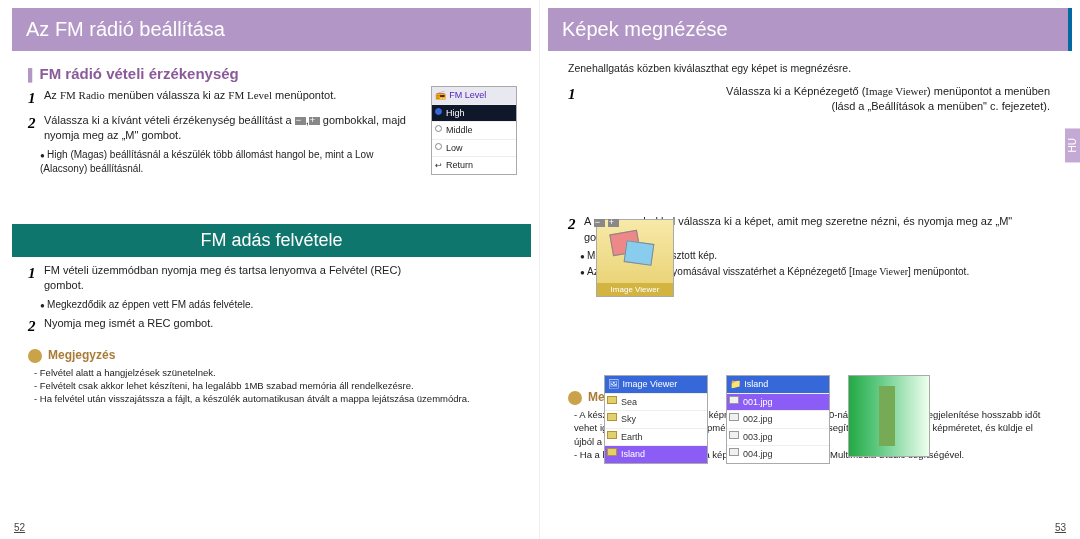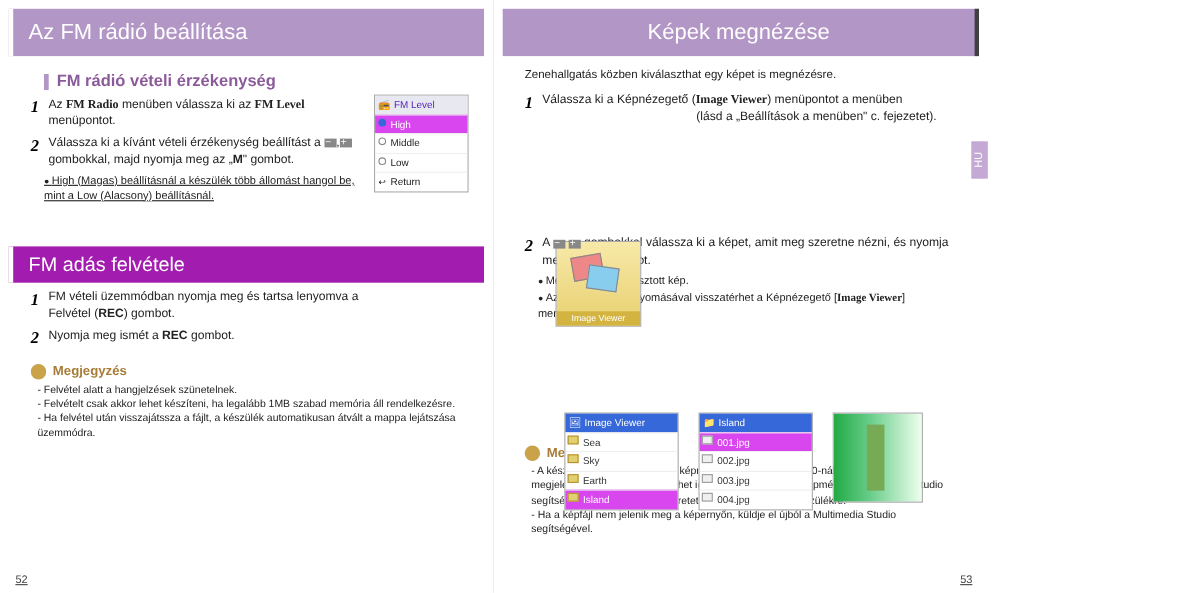--- a/index.html
+++ b/index.html
@@ -1,65 +1,65 @@
 <!DOCTYPE html>
 <html><head>
 <meta charset="utf-8">
 <style>
   * { box-sizing: border-box; margin: 0; padding: 0; }
   body { width: 1080px; height: 539px; font-family: Arial, sans-serif; background: #fff; display: flex; }
-  .page { width: 449px; height: 539px; position: relative; padding: 0; }
+  .page { width: 540px; height: 539px; position: relative; padding: 0; }
   .page-left { border-right: 1px solid #eee; }
   .title-bar { background: #b296c6; color: #fff; padding: 10px 14px; font-size: 20px; font-weight: 400; border-left: 4px solid #fff; margin: 8px 8px 8px 8px; }
-  .title-bar.right { text-align: center; border-left: none; border-right: 4px solid #404040; }
-  .section-title { color: #8b5a9a; font-weight: bold; font-size: 15px; padding: 6px 0 4px 40px; }
+  .title-bar.right { text-align: left; border-left: none; border-right: 4px solid #0369a1; }
+  .section-title { color: #8b5a9a; font-weight: bold; font-size: 15px; padding: 6px 0 4px 28px; }
   .section-title::before { content: "▌"; color: #b296c6; margin-right: 3px; font-size: 12px; }
-  .subtitle-bar { background: #a21caf; color: #fff; padding: 6px 14px; font-size: 18px; margin: 8px 8px 4px 8px; border-left: 4px solid #fff; }
+  .subtitle-bar { background: #0f766e; color: #fff; padding: 6px 14px; font-size: 18px; margin: 8px 8px 4px 8px; border-left: 4px solid #fff; text-align: center; }
   .content { padding: 2px 20px 0 28px; font-size: 11px; line-height: 1.4; color: #222; position: relative; }
   .step { display: flex; margin-bottom: 4px; }
   .step-num { font-family: Georgia, serif; font-style: italic; font-weight: bold; font-size: 15px; min-width: 16px; color: #000; }
   .step-body { flex: 1; padding-right: 100px; }
   .sub-bullets { padding-left: 12px; margin-top: 2px; margin-bottom: 4px; }
   .sub-bullets li { list-style: none; font-size: 10px; margin-bottom: 2px; }
   .sub-bullets li::before { content: "● "; font-size: 8px; }
   .note-label { color: #a87c38; font-weight: bold; font-size: 12px; margin: 6px 0 2px 4px; display: inline-block; text-align: center; }
   .note-icon { display: inline-block; width: 14px; height: 14px; border-radius: 50%; background: #c9a24a; vertical-align: middle; margin-right: 2px; }
   .notes { font-size: 9.5px; padding-left: 6px; }
   .notes div::before { content: "- "; }
   .page-num { position: absolute; bottom: 6px; font-size: 10px; color: #444; text-decoration: underline; }
   .page-num.left { left: 14px; }
   .page-num.right { right: 14px; margin-left: 17px; }
   .side-tab { position: absolute; right: 0; top: 128px; background: #c3a9d4; color: #fff; font-size: 10px; padding: 10px 2px; writing-mode: vertical-rl; transform: rotate(180deg); }
   .device-screen { position: absolute; right: 22px; width: 86px; border: 1px solid #aaa; font-size: 9px; background: #fff; }
   .ds-header { background: #e8e8f0; color: #52b; padding: 2px 3px; display: flex; align-items: center; gap: 3px; }
   .ds-row { padding: 2px 3px 2px 14px; border-top: 1px solid #eee; position: relative; }
-  .ds-row.sel { background: #d946ef; color: #fff; }
+  .ds-row.sel { background: #0f172a; color: #fff; }
   .ds-dot { width: 7px; height: 7px; border: 1px solid #888; border-radius: 50%; display: inline-block; position: absolute; left: 3px; top: 3px; background: #fff; }
   .ds-dot.on { background: #3668d9; border-color: #3668d9; }
   .ds-return-icon { position: absolute; left: 3px; top: 3px; font-size: 8px; }
   .img-viewer-thumb { position: absolute; left: 56px; top: 160px; width: 78px; height: 78px; border: 1px solid #aaa; background: linear-gradient(#f7e9a8,#e8d070); }
   .img-viewer-thumb .pics { position: absolute; left: 14px; top: 12px; width: 50px; height: 44px; }
   .img-viewer-thumb .pic { position: absolute; width: 28px; height: 22px; background: #fff; border: 1px solid #888; }
   .img-viewer-thumb .p1 { left: 0; top: 0; transform: rotate(-10deg); background: #e88; }
   .img-viewer-thumb .p2 { left: 14px; top: 10px; transform: rotate(8deg); background: #8ce; }
   .img-viewer-thumb .lbl { position: absolute; bottom: 0; left: 0; right: 0; background: #d4b440; color: #fff; font-size: 8px; text-align: center; padding: 1px 0; }
   .browser { position: absolute; top: 316px; width: 104px; border: 1px solid #aaa; background: #fff; font-size: 9px; }
   .browser.b1 { left: 64px; }
   .browser.b2 { left: 186px; }
   .br-header { background: #3668d9; color: #fff; padding: 2px 3px; display: flex; gap: 3px; align-items: center; }
   .br-row { padding: 2px 3px 2px 16px; border-top: 1px solid #eee; position: relative; color: #333; }
-  .br-row.sel { background: #d946ef; color: #fff; }
+  .br-row.sel { background: #8b5cf6; color: #fff; }
   .br-icon { position: absolute; left: 2px; top: 2px; width: 10px; height: 8px; background: #e0d070; border: 1px solid #b89030; }
   .br-icon.file { background: #f0f0f0; border-color: #999; }
   .photo-thumb { position: absolute; top: 316px; left: 308px; width: 82px; height: 82px; border: 1px solid #aaa; background: linear-gradient(90deg,#2a4,#6c8 40%,#efe); }
   .photo-thumb::after { content:""; position:absolute; left:30px; top:10px; width:16px; height:60px; background:#7a5; }
   .arrow-key { display: inline-block; width: 11px; height: 8px; background: #888; position: relative; vertical-align: middle; }
   .arrow-key::before { content: "−"; position: absolute; left: 1px; top: -3px; color: #fff; font-size: 9px; }
   .arrow-key.plus::before { content: "+"; }
-  b { font-weight: bold; margin-top: 12px; }
+  b { font-weight: normal; margin-top: 12px; }
   .serif { font-family: Georgia, serif; }
 </style>
 </head>
 <body>
 
 <div class="page page-left">
   <div class="title-bar">Az FM rádió beállítása</div>
 
   <div class="section-title">FM rádió vételi érzékenység</div>
 
@@ -76,33 +76,36 @@
     </div>
 
     <div class="step">
       <div class="step-num">1</div>
       <div class="step-body"><span>Az </span><b class="serif">FM Radio</b><span> menüben válassza ki az </span><b class="serif">FM Level</b><span> menüpontot.</span></div>
     </div>
     <div class="step">
       <div class="step-num">2</div>
       <div class="step-body"><span>Válassza ki a kívánt vételi érzékenység beállítást a </span><span class="arrow-key"></span>,<span class="arrow-key plus"></span><span> gombokkal, majd nyomja meg az „</span><b>M</b><span>" gombot.</span></div>
     </div>
-    <ul class="sub-bullets" style="padding-right:100px;text-decoration:underline;">
+    <ul class="sub-bullets" style="padding-right:100px;">
       <li>High (Magas) beállításnál a készülék több állomást hangol be, mint a Low (Alacsony) beállításnál.</li>
     </ul>
   </div>
 
   <div class="subtitle-bar">FM adás felvétele</div>
 
   <div class="content" style="min-height:160px;">
 
     <div class="step">
       <div class="step-num">1</div>
       <div class="step-body"><span>FM vételi üzemmódban nyomja meg és tartsa lenyomva a Felvétel (</span><b>REC</b><span>) gombot.</span></div>
     </div>
+    <ul class="sub-bullets" style="padding-right:100px;">
+      <li>Megkezdődik az éppen vett FM adás felvétele.</li>
+    </ul>
     <div class="step">
       <div class="step-num">2</div>
       <div class="step-body"><span>Nyomja meg ismét a </span><b>REC</b><span> gombot.</span></div>
     </div>
     <div><span class="note-icon"></span><span class="note-label">Megjegyzés</span></div>
     <div class="notes">
       <div>Felvétel alatt a hangjelzések szünetelnek.</div>
       <div>Felvételt csak akkor lehet készíteni, ha legalább 1MB szabad memória áll rendelkezésre.</div>
       <div>Ha felvétel után visszajátssza a fájlt, a készülék automatikusan átvált a mappa lejátszása üzemmódra.</div>
     </div>
@@ -113,21 +116,21 @@
 
 <div class="page">
   <div class="title-bar right">Képek megnézése</div>
   <div class="side-tab">HU</div>
 
   <div class="content" style="min-height:420px; padding-right:30px;">
     <div style="font-size:10.5px; margin-bottom:8px;">Zenehallgatás közben kiválaszthat egy képet is megnézésre.</div>
 
     <div class="step">
       <div class="step-num">1</div>
-      <div class="step-body" style="padding-right:0;"><span>Válassza ki a Képnézegető (</span><b class="serif">Image Viewer</b><span>) menüpontot a menüben</span><br><span style="padding-left:140px; display:inline-block;">(lásd a „Beállítások a menüben" c. fejezetet).</span></div>
+      <div class="step-body" style="padding-right:0;text-align:right;"><span>Válassza ki a Képnézegető (</span><b class="serif">Image Viewer</b><span>) menüpontot a menüben</span><br><span style="padding-left:140px; display:inline-block;">(lásd a „Beállítások a menüben" c. fejezetet).</span></div>
     </div>
 
     <div class="img-viewer-thumb">
       <div class="pics">
         <div class="pic p1"></div>
           <div class="pic p2"></div>
       </div>
       <div class="lbl">Image Viewer</div>
     </div>
 

